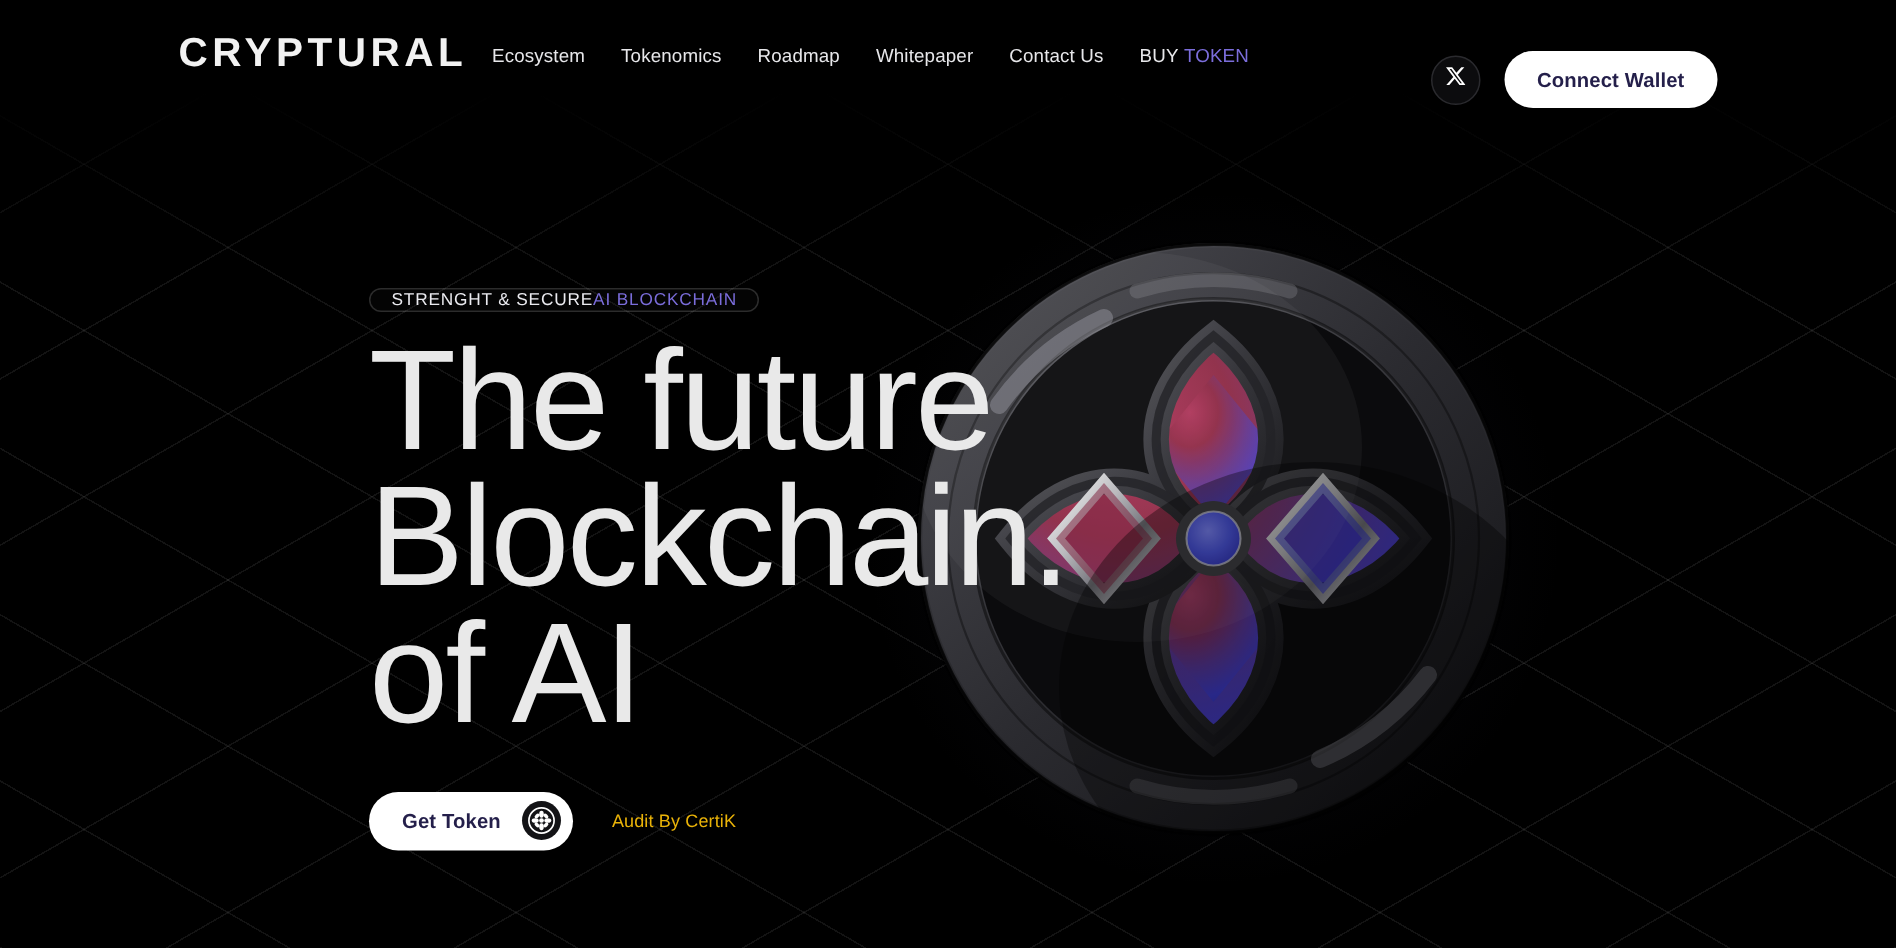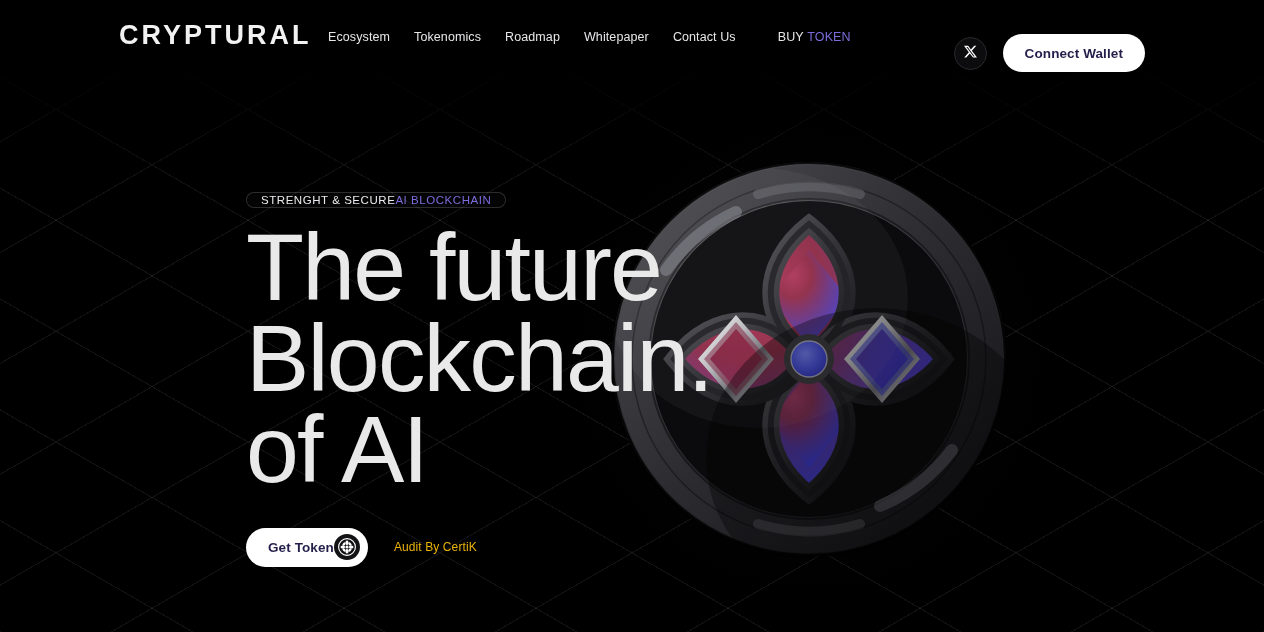--- a/index.html
+++ b/index.html
@@ -37,21 +37,21 @@
     line-height:1;
   }
   .nav{
     position:absolute; left:328px; top:30px;
     display:flex; align-items:flex-start; gap:24px;
   }
   .nav-item{
     font-size:12.5px; color:#e7e7ea; letter-spacing:0.1px;
     font-weight:500; cursor:pointer; white-space:nowrap;
   }
-  .nav-item.buy{ margin-left:18px; font-weight:500; }
+  .nav-item.buy{ margin-left:0; font-weight:500; }
   .nav-item.buy .buy-w{ color:#e7e7ea; }
   .nav-item.buy .buy-a{ color:#7b6ddb; }
 
   .header-right{
     position:absolute; right:119px; top:34px;
     display:flex; align-items:center; gap:16px;
   }
   .x-btn{
     width:33px; height:33px; border-radius:50%;
     background:#0c0c0e; border:1px solid #2a2a2e;
@@ -87,21 +87,21 @@
     font-size:95px; line-height:0.96; font-weight:300;
     color:#e9e9e9; letter-spacing:-1.8px; white-space:nowrap;
   }
   .headline span{ display:block; }
 
   .cta-row{
     margin-top:32px; display:flex; align-items:center; gap:26px;
   }
   .get-token{
     height:39px; padding:0 8px 0 22px; border-radius:20px;
-    background:#ffffff; display:flex; align-items:center; 
+    background:#ffffff; display:flex; align-items:center; gap:14px;
     cursor:pointer; border:none;
     font-family:"Liberation Sans", sans-serif;
   }
   .get-token .gt-label{
     font-size:13.5px; font-weight:600; color:#241f4a; letter-spacing:0.1px;
     white-space:nowrap;
   }
   .gt-badge{
     width:26px; height:26px; border-radius:50%;
     background:#131316; display:flex; align-items:center; justify-content:center;

